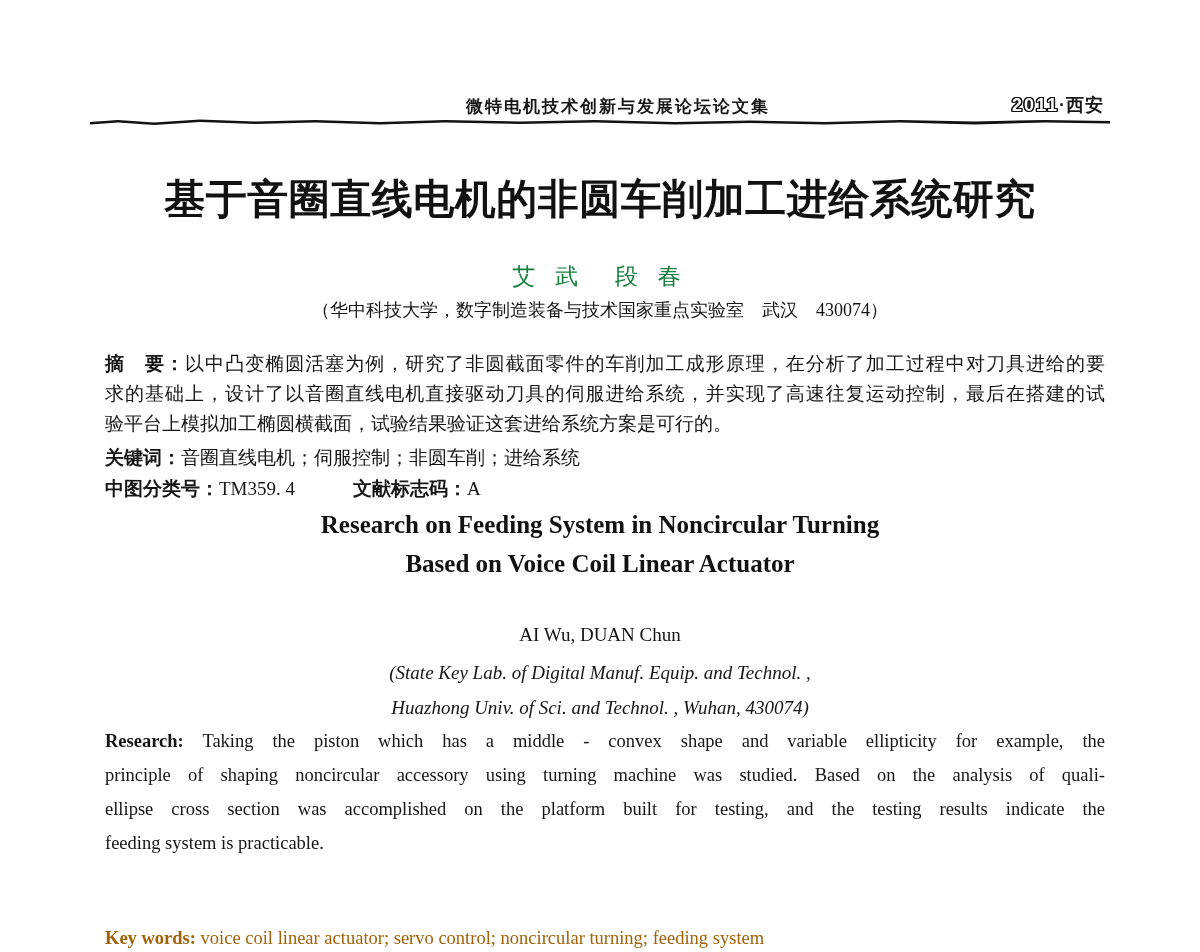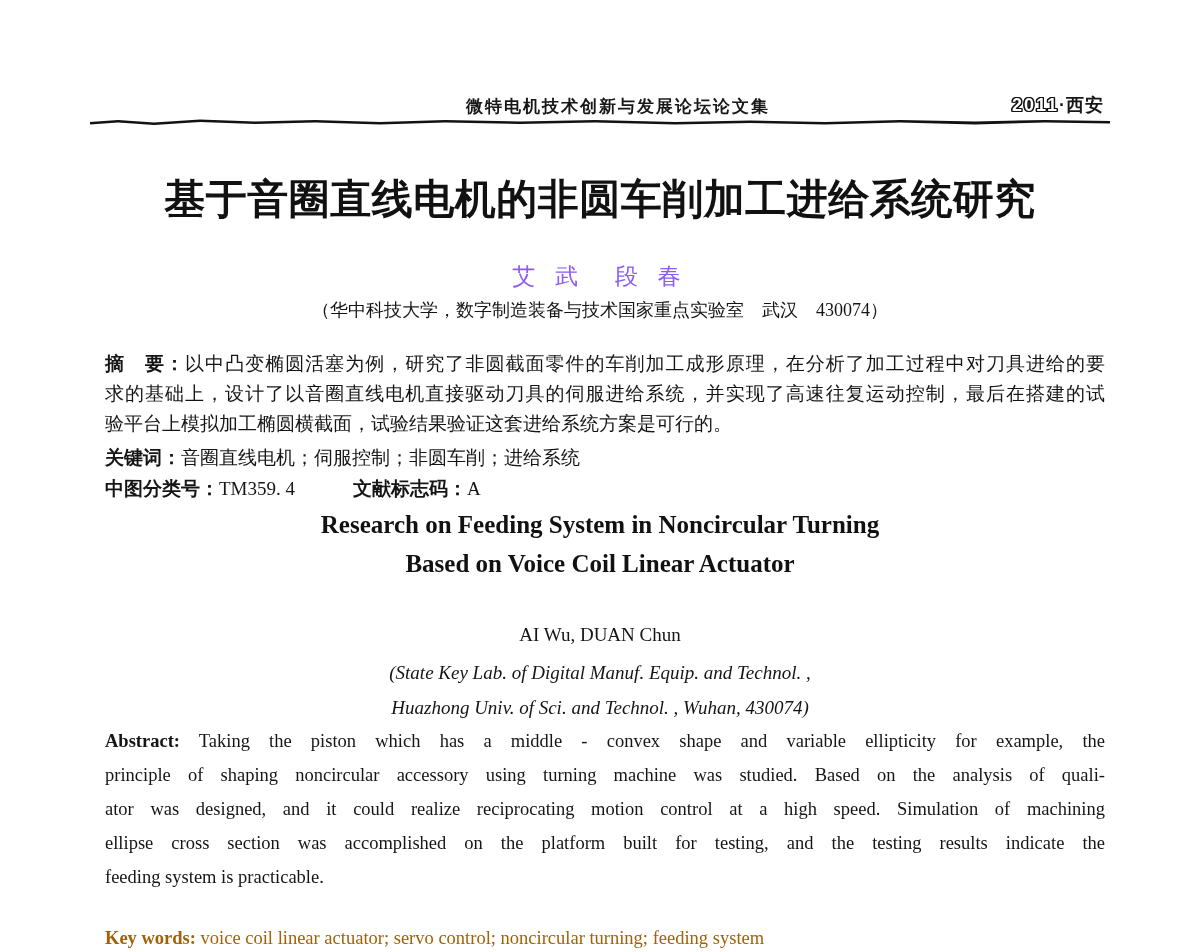--- a/index.html
+++ b/index.html
@@ -75,21 +75,21 @@
     white-space: nowrap;
   }
   .authors-zh {
     position: absolute;
     top: 261px;
     left: 0;
     width: 100%;
     text-align: center;
     font-size: 23px;
     letter-spacing: 7px;
-    color: #8b5cf6;
+    color: #15803d;
   }
   .affil-zh {
     position: absolute;
     top: 298px;
     left: 0;
     width: 100%;
     text-align: center;
     font-size: 18px;
     color: #151515;
   }
@@ -207,25 +207,24 @@
   </div>
 
   <div class="authors-en">AI Wu, DUAN Chun</div>
   <div class="affil-en">
     <div>(State Key Lab. of Digital Manuf. Equip. and Technol. ,</div>
     <div>Huazhong Univ. of Sci. and Technol. , Wuhan, 430074)</div>
   </div>
 
   <div class="en-abstract">
     <div class="line just">
-      <span class="en-label">Abstract:</span>
+      <span class="en-label">Research:</span>
       <span>Taking the piston which has a middle - convex shape and variable ellipticity for example, the</span>
     </div>
     <div class="line just">principle of shaping noncircular accessory using turning machine was studied. Based on the analysis of quali-</div>
-    <div class="line just">ator was designed, and it could realize reciprocating motion control at a high speed. Simulation of machining</div>
     <div class="line just">ellipse cross section was accomplished on the platform built for testing, and the testing results indicate the</div>
     <div class="line">feeding system is practicable.</div>
   </div>
 
   <div class="en-keywords">
     <span class="en-label">Key words:</span>
     <span>voice coil linear actuator; servo control; noncircular turning; feeding system</span>
   </div>
 
 </div>

